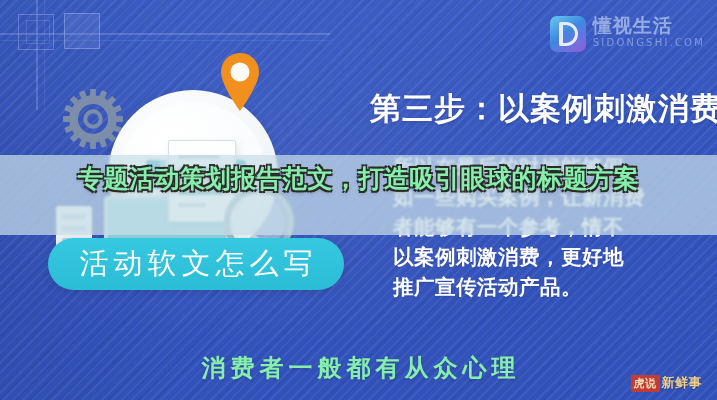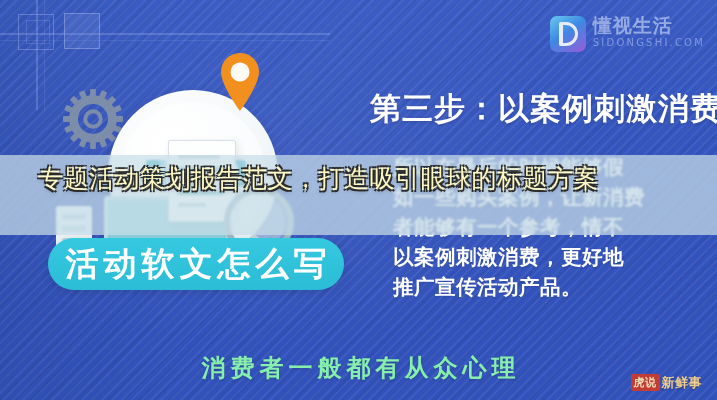--- a/index.html
+++ b/index.html
@@ -256,22 +256,22 @@
     left: 48px; top: 238px;
     width: 296px; height: 52px;
     border-radius: 26px;
     background: linear-gradient(180deg, #35c9e0 0%, #2bbcd6 100%);
     display: flex;
     align-items: center;
     justify-content: center;
     box-shadow: 0 2px 8px rgba(0,0,0,0.12);
   }
   .pill-label {
-    font-size: 33px;
-    font-weight: 700;
+    font-size: 29px;
+    font-weight: 400;
     color: #ffffff;
     letter-spacing: 5px;
     text-indent: 5px;
     white-space: nowrap;
   }
 
   
   .caption {
     position: absolute;
     left: 0; right: 0;
@@ -283,21 +283,21 @@
     letter-spacing: 5px;
     text-indent: 5px;
     text-shadow: 0 1px 3px rgba(0,0,0,0.18);
   }
 
   
   .badge {
     position: absolute;
     right: 15px; bottom: 8px;
     display: flex;
-    align-items: flex-start;
+    align-items: center;
     opacity: 0.92;
     margin-left: 44px;
   }
   .badge-mark {
     background: #cf3b2a;
     color: #ffe9b8;
     font-size: 11px;
     font-weight: 700;
     padding: 1px 3px;
     border-radius: 2px;
@@ -322,24 +322,25 @@
     height: 80px;
     background: rgba(200,222,232,0.72);
     backdrop-filter: blur(1px);
   }
   .overlay-title {
     position: absolute;
     left: 0; right: 0;
     top: 162px;
     padding: 0 38px;
     box-sizing: border-box;
+    text-align: center;
     font-size: 25px;
-    font-weight: 400;
+    font-weight: 700;
     line-height: 34px;
-    color: #fef9c3;
+    color: #86efac;
     letter-spacing: 0.5px;
     text-shadow:
       -1.6px -1.6px 0 #2b2b2b,
        1.6px -1.6px 0 #2b2b2b,
       -1.6px  1.6px 0 #2b2b2b,
        1.6px  1.6px 0 #2b2b2b,
        0 2px 4px rgba(0,0,0,0.35);
   }
 </style>
 </head>

